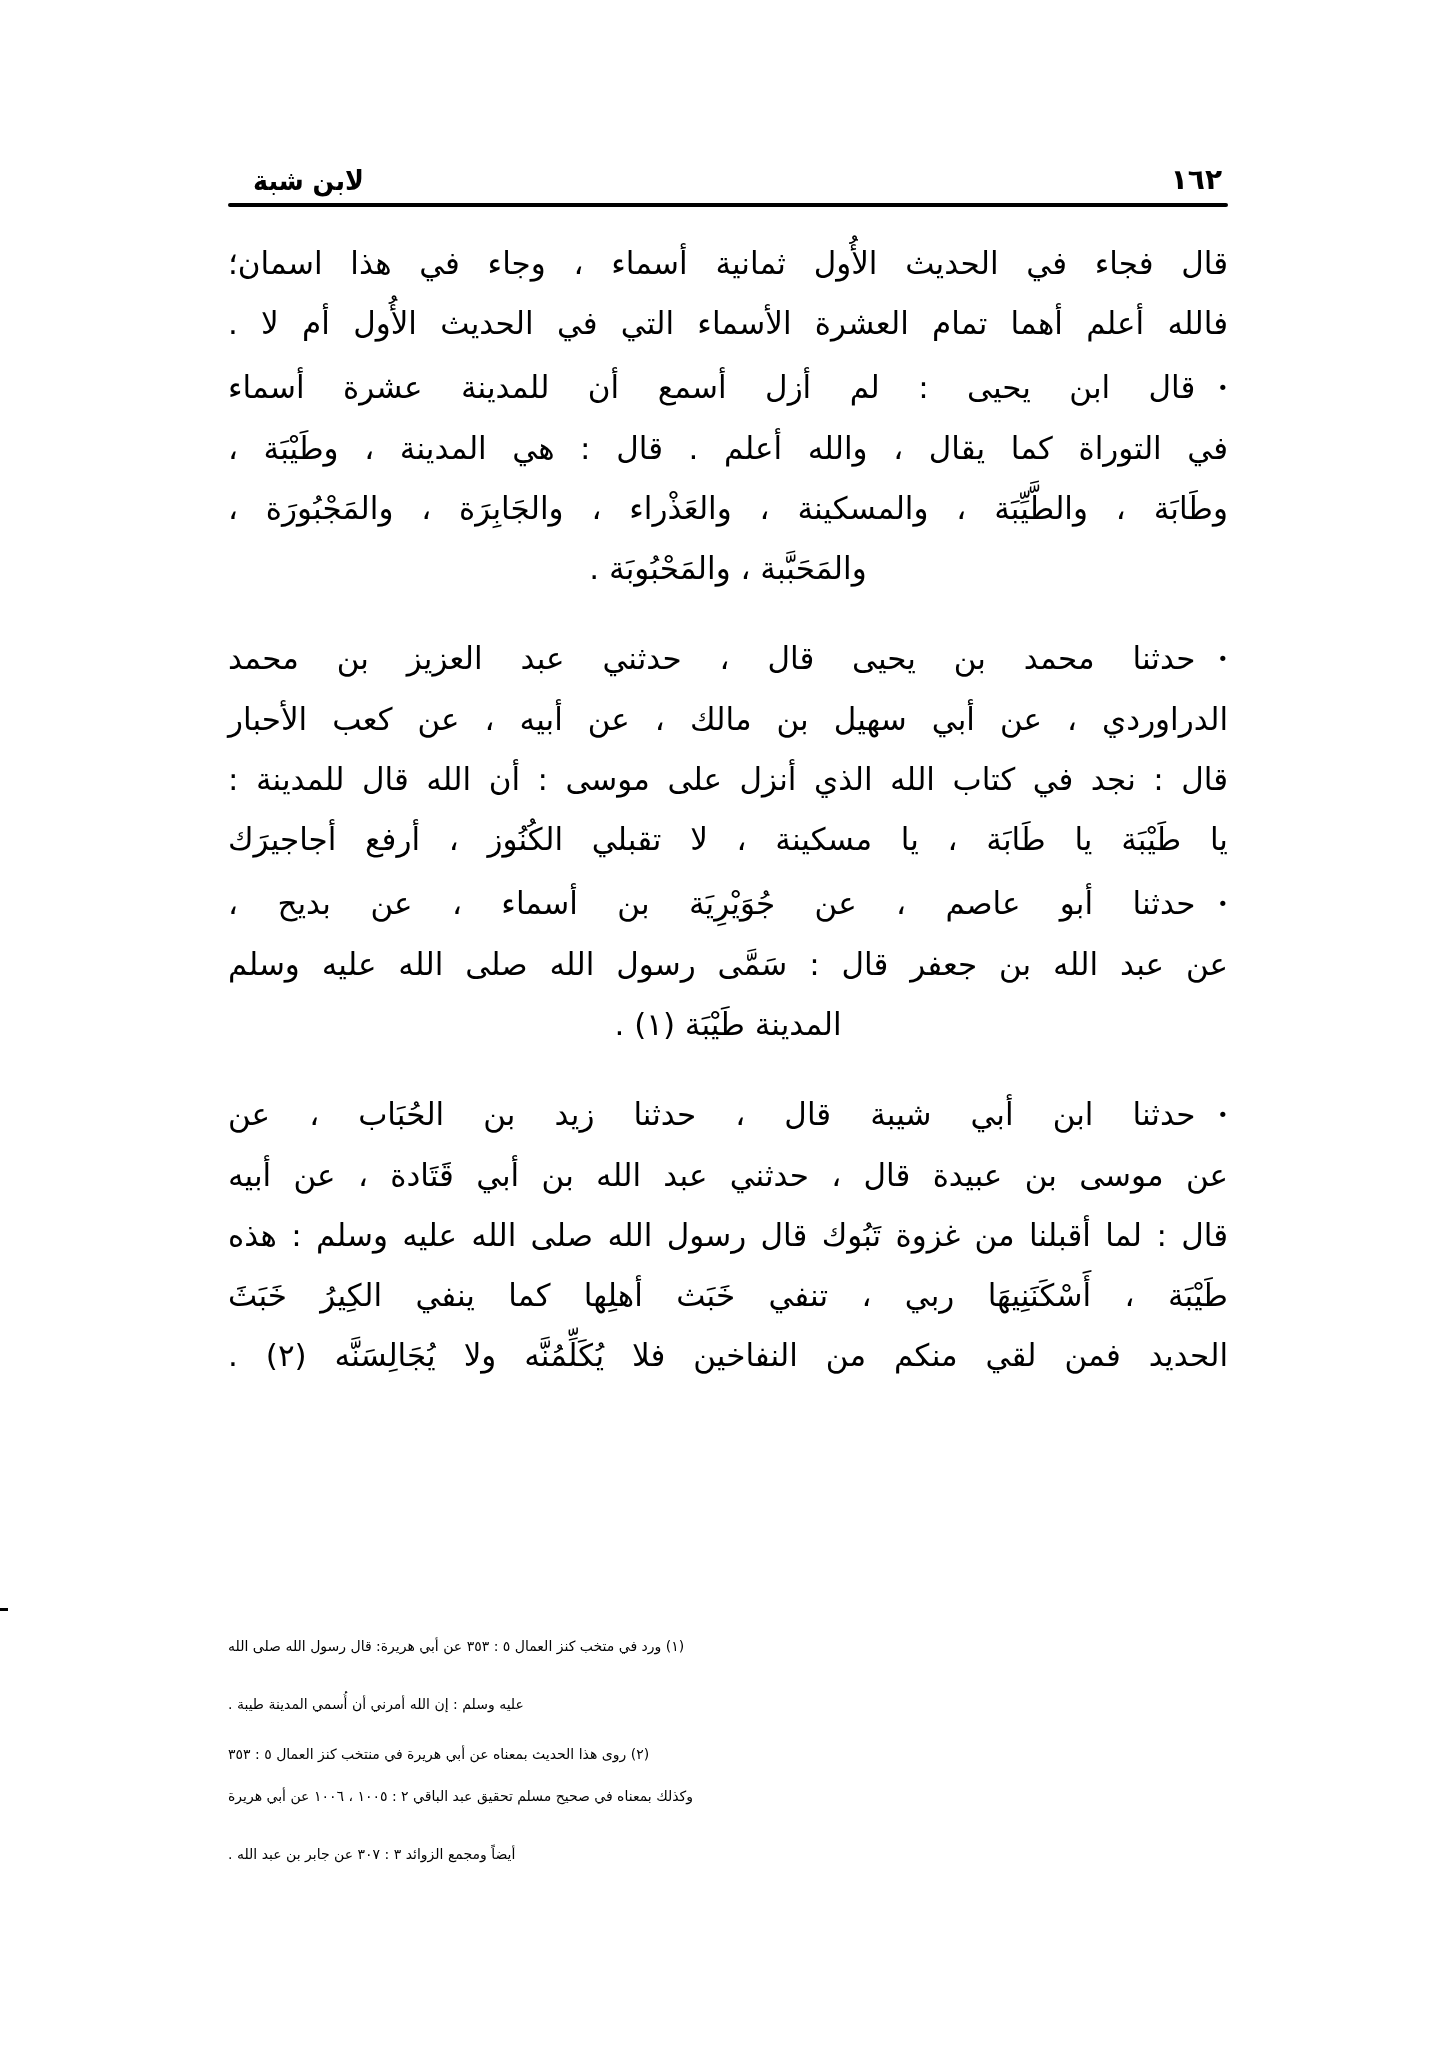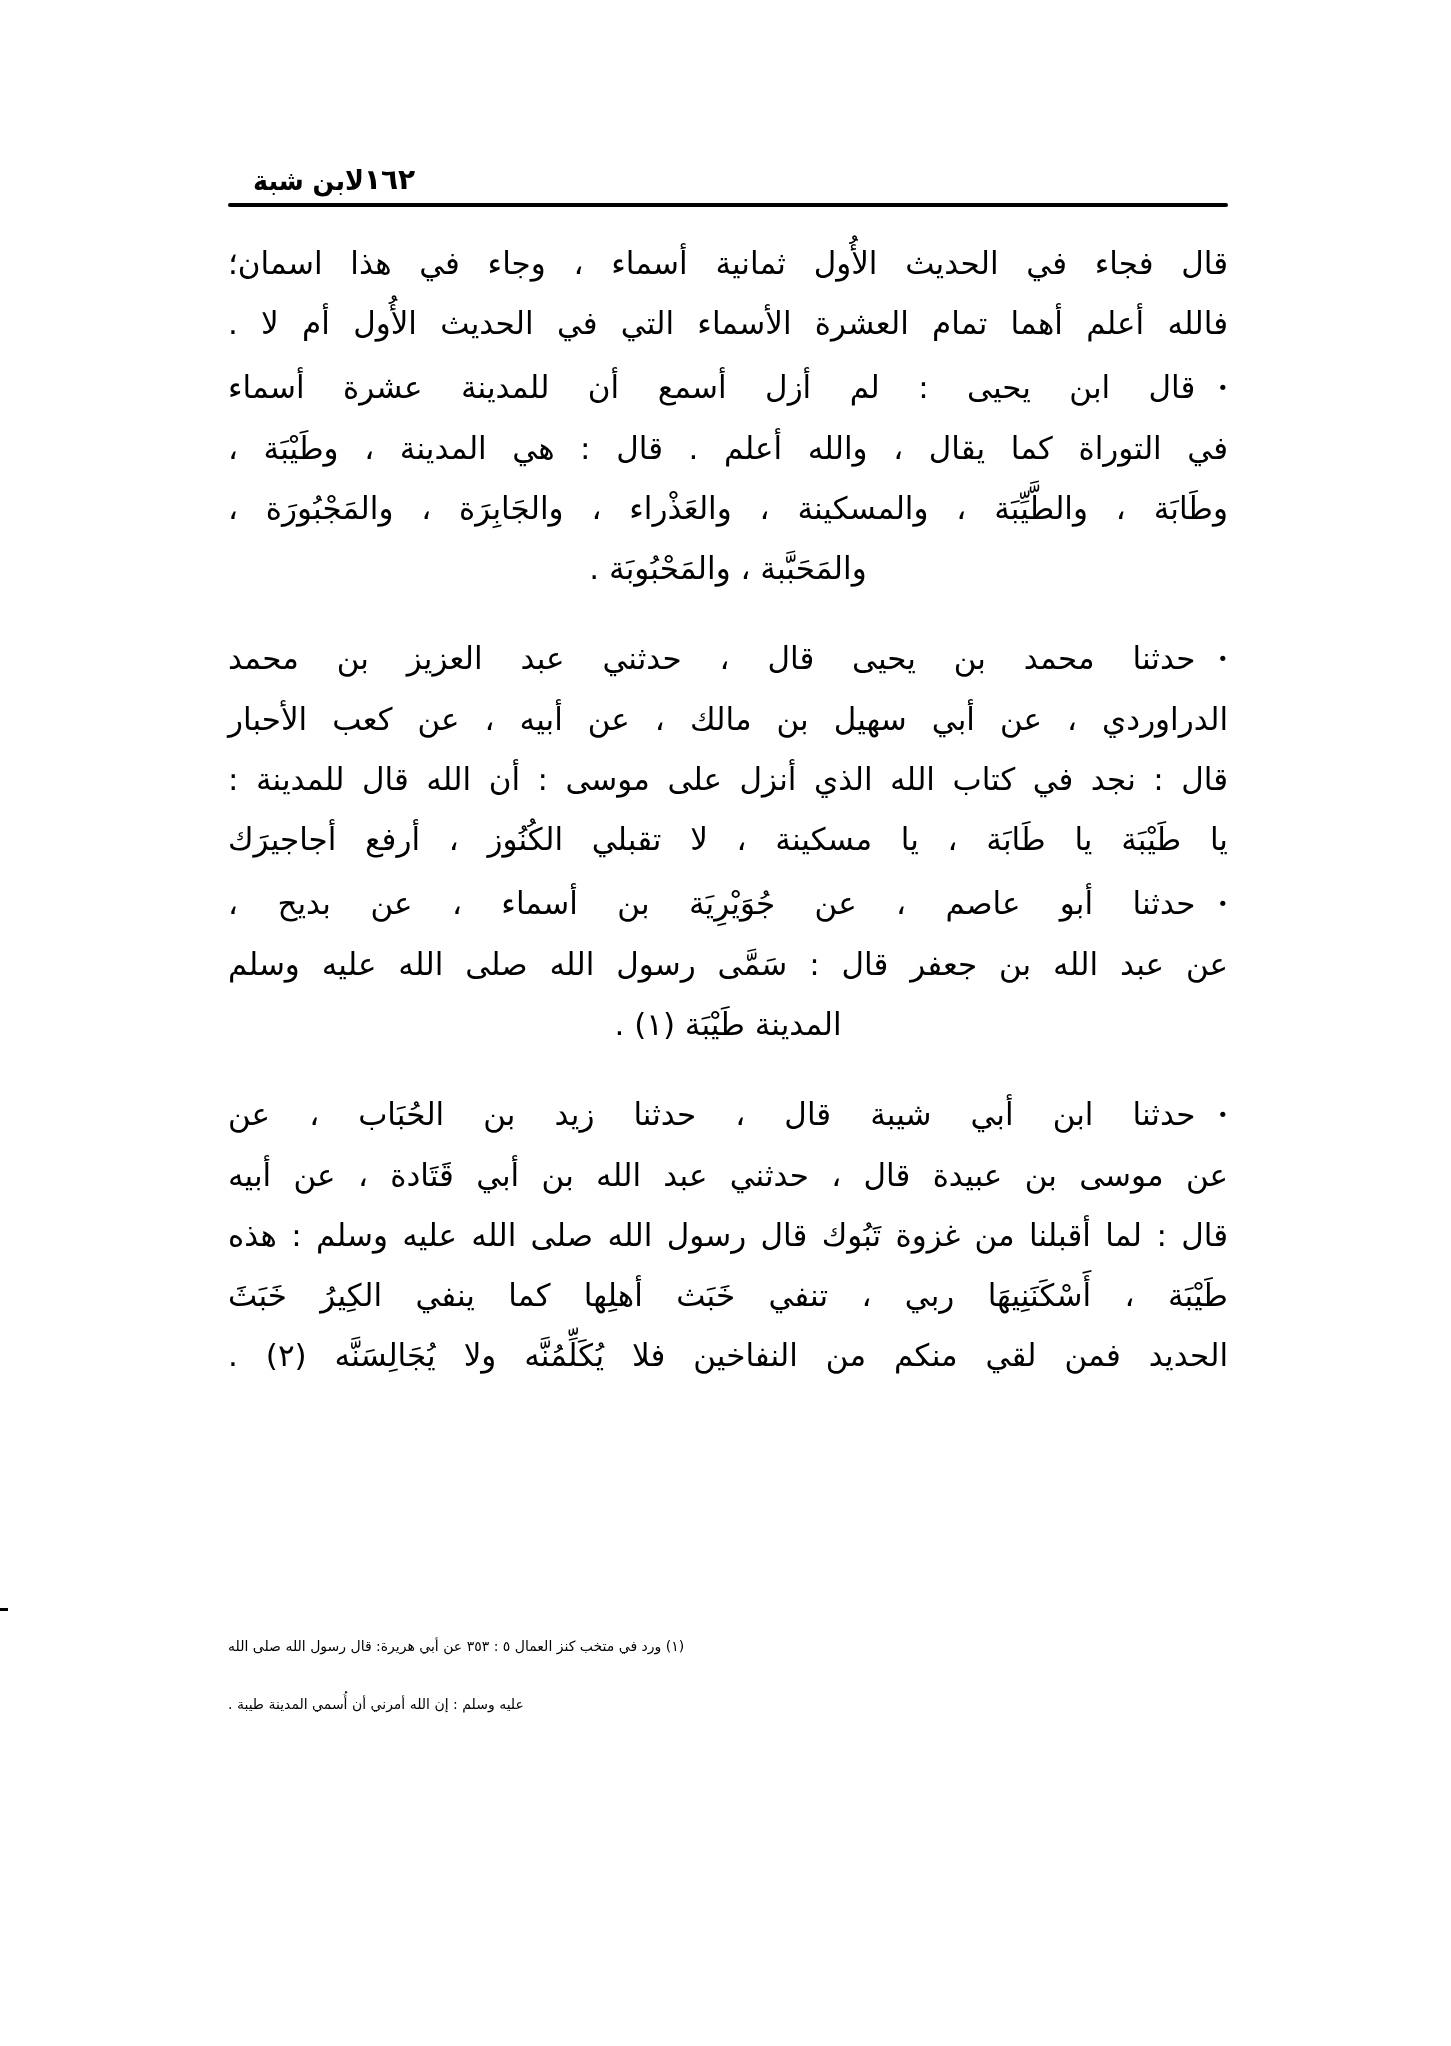--- a/index.html
+++ b/index.html
@@ -28,21 +28,21 @@
     position: absolute;
     left: 228px;
     top: 150px;
     width: 1000px;
   }
 
   
   .running-head {
     display: flex;
     flex-direction: row-reverse;
-    justify-content: flex-start;
+    justify-content: space-between;
     align-items: flex-end;
     height: 44px;
     padding: 0 6px 0 18px;
     box-sizing: border-box;
   }
   .head-title {
     font-family: "DejaVu Sans", sans-serif;
     font-weight: 700;
     font-size: 27px;
     letter-spacing: 0px;
@@ -195,15 +195,20 @@
   </div>
 
   <div class="notes">
     <div class="notes-rule"></div>
 
     <div class="note">
       <span class="nline n-just">(١) ورد في متخب كنز العمال ٥ : ٣٥٣ عن أبي هريرة: قال رسول الله صلى الله</span>
       <span class="nline n-end">عليه وسلم : إن الله أمرني أن أُسمي المدينة طيبة .</span>
     </div>
 
+    <div class="note">
+      <span class="nline n-just">(٢) روى هذا الحديث بمعناه عن أبي هريرة في منتخب كنز العمال ٥ : ٣٥٣</span>
+      <span class="nline n-just">وكذلك بمعناه في صحيح مسلم تحقيق عبد الباقي ٢ : ١٠٠٥ ، ١٠٠٦ عن أبي هريرة</span>
+      <span class="nline n-end">أيضاً ومجمع الزوائد ٣ : ٣٠٧ عن جابر بن عبد الله .</span>
+    </div>
   </div>
 
 </div>
 
 </body></html>

